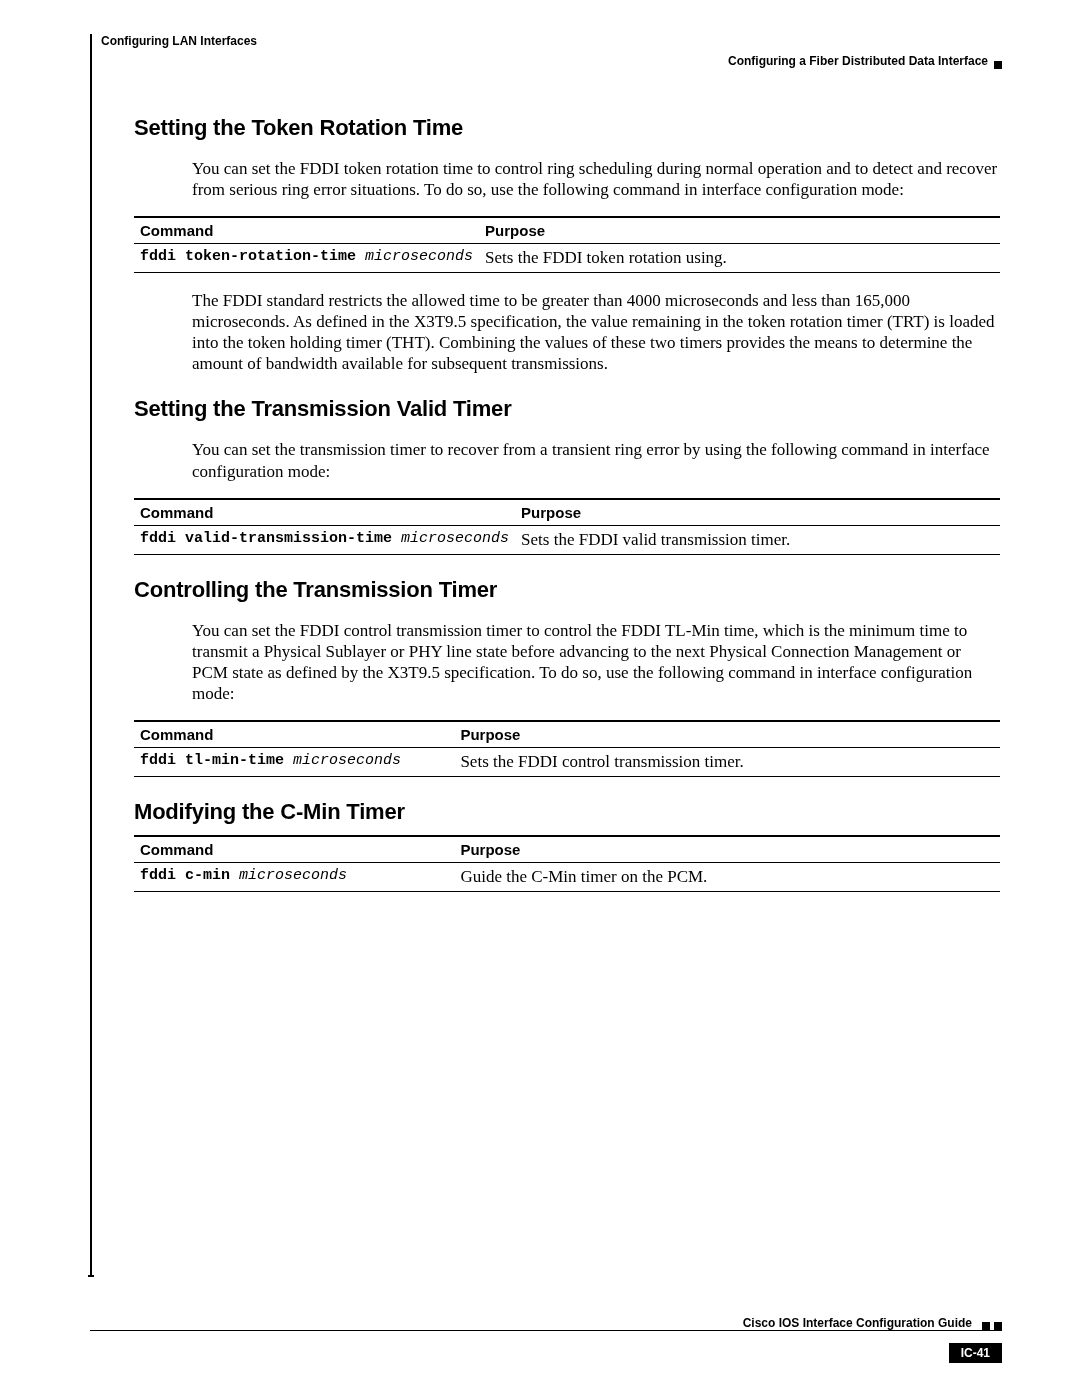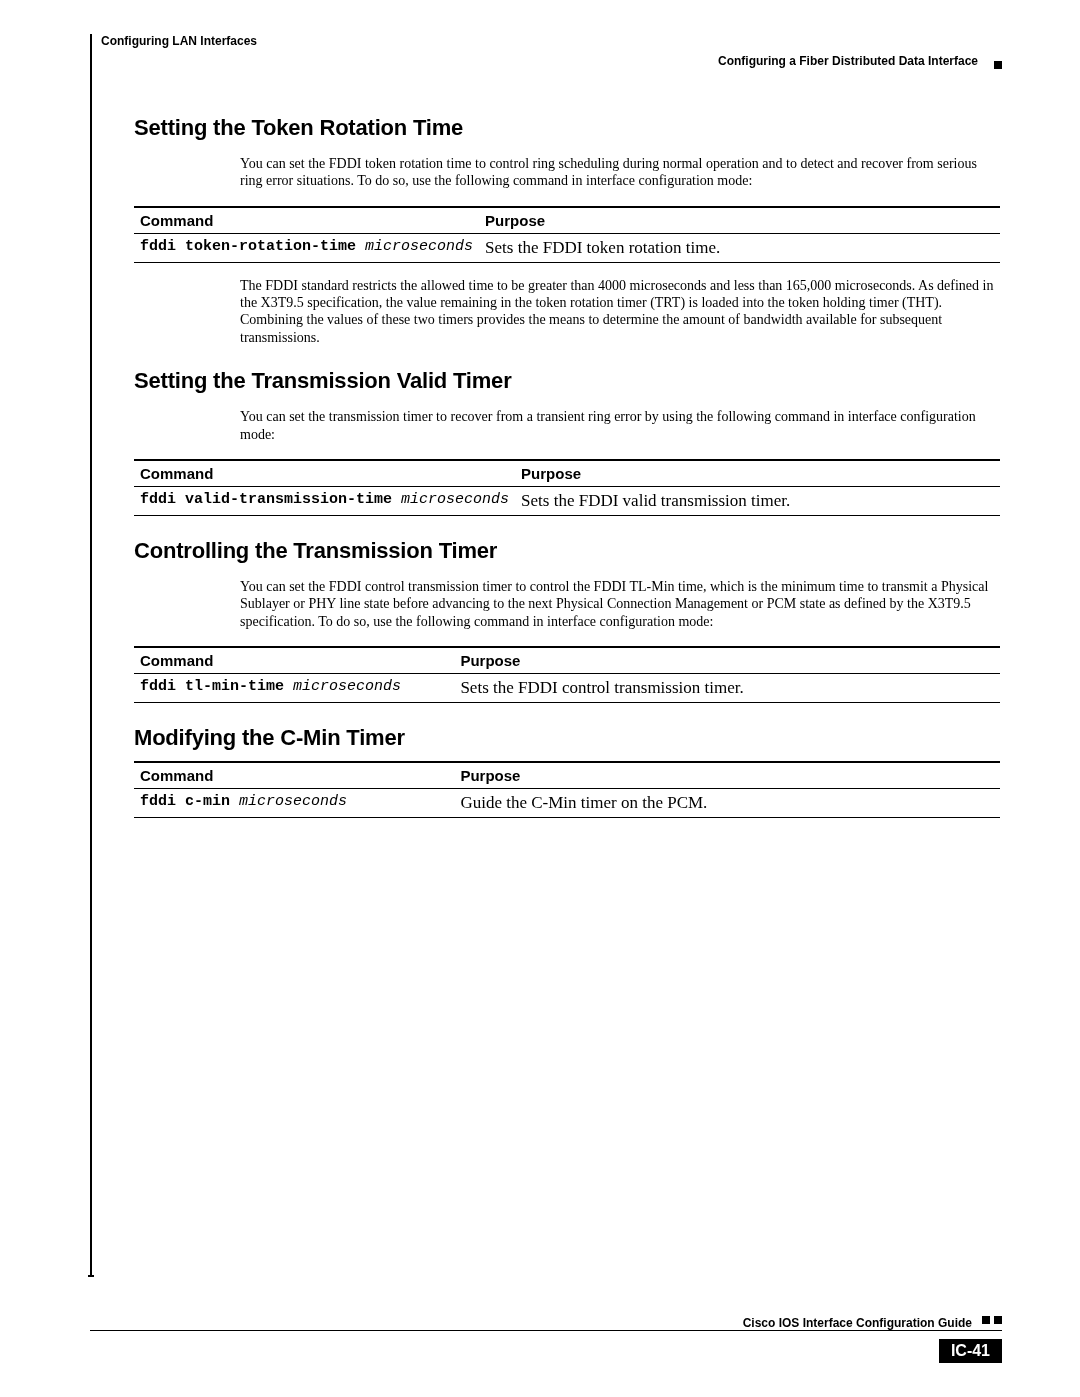--- a/index.html
+++ b/index.html
@@ -36,21 +36,20 @@
     font-family: Arial, Helvetica, sans-serif;
     font-size: 12px;
     font-weight: bold;
   }
   .topbar .chapter {
     padding-left: 6px;
   }
   .topbar .section-wrap {
     display: flex;
     align-items: flex-end;
-    gap: 10px;
     padding-top: 20px;
   }
   .end-marker {
     display: inline-block;
     width: 8px;
     height: 8px;
     background: #000;
     margin-left: 6px;
     position: relative;
     top: 1px;
@@ -63,22 +62,22 @@
     padding-left: 44px;
   }
   h2.section-head {
     font-family: Arial, Helvetica, sans-serif;
     font-weight: bold;
     font-size: 22px;
     margin: 0 0 10px 0;
     letter-spacing: -0.2px;
   }
   .body-text {
-    margin-left: 106px;
-    font-size: 14px;
+    margin-left: 58px;
+    font-size: 17px;
     line-height: 1.24;
     margin-bottom: 16px;
   }
   table.cmd {
     width: 100%;
     border-collapse: collapse;
     margin-bottom: 8px;
   }
   table.cmd td, table.cmd th {
     text-align: left;
@@ -117,21 +116,21 @@
     right: 78px;
     bottom: 62px;
   }
   .footer-line {
     border-top: 1px solid #000;
     margin-bottom: 4px;
   }
   .footer-bar {
     display: flex;
     justify-content: flex-end;
-    align-items: flex-start;
+    align-items: flex-end;
     font-family: Arial, Helvetica, sans-serif;
     font-size: 12px;
     font-weight: bold;
     gap: 10px;
   }
   .footer-marker-double {
     display: inline-flex;
     gap: 4px;
   }
   .footer-marker-double span {
@@ -141,21 +140,21 @@
     display: inline-block;
   }
   .page-num-box {
     position: absolute;
     right: 78px;
     bottom: 34px;
     background: #000;
     color: #fff;
     font-family: Arial, Helvetica, sans-serif;
     font-weight: bold;
-    font-size: 16px;
+    font-size: 12px;
     padding: 3px 12px;
   }
   .corner-tick {
     position: absolute;
     left: 88px;
     bottom: 120px;
     width: 6px;
     height: 2px;
     background: #000;
   }
@@ -189,21 +188,21 @@
         <tbody>
             <tr>
           <th>Command</th>
           <th>Purpose</th>
         </tr>
         <tr>
           <td class="command-cell">
             <span>fddi token-rotation-time</span>
             <span class="arg">microseconds</span>
           </td>
-          <td>Sets the FDDI token rotation time.</td>
+          <td>Sets the FDDI token rotation using.</td>
         </tr>
       </tbody>
         </table>
       <p class="body-text">The FDDI standard restricts the allowed time to be greater than 4000 microseconds and less than 165,000 microseconds. As defined in the X3T9.5 specification, the value remaining in the token rotation timer (TRT) is loaded into the token holding timer (THT). Combining the values of these two timers provides the means to determine the amount of bandwidth available for subsequent transmissions.</p>
     </div>
 
     <div class="section-block">
       <h2 class="section-head">Setting the Transmission Valid Timer</h2>
       <p class="body-text">You can set the transmission timer to recover from a transient ring error by using the following command in interface configuration mode:</p>
       <table class="cmd">

